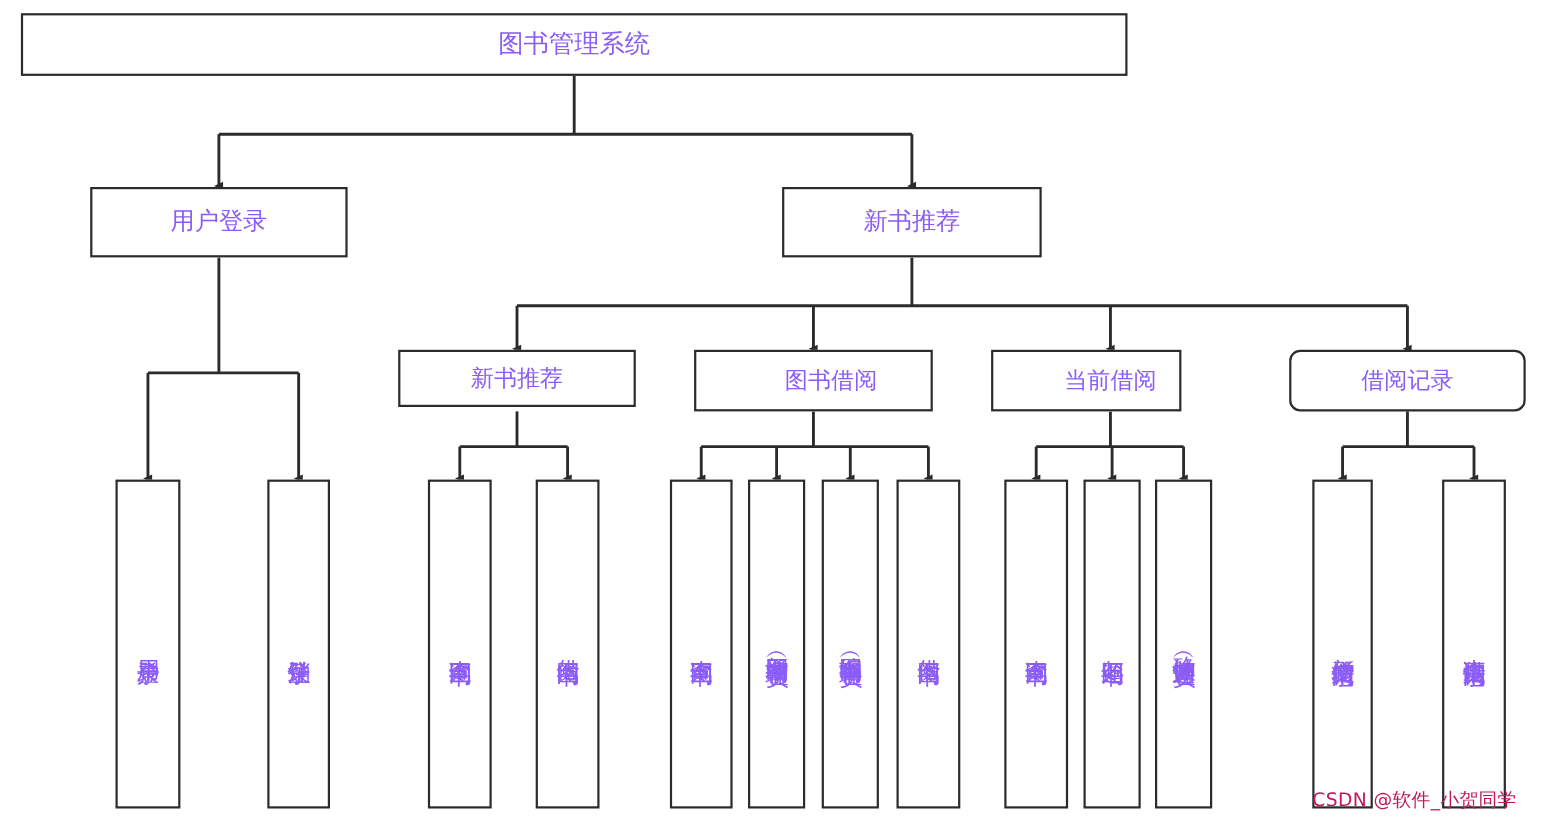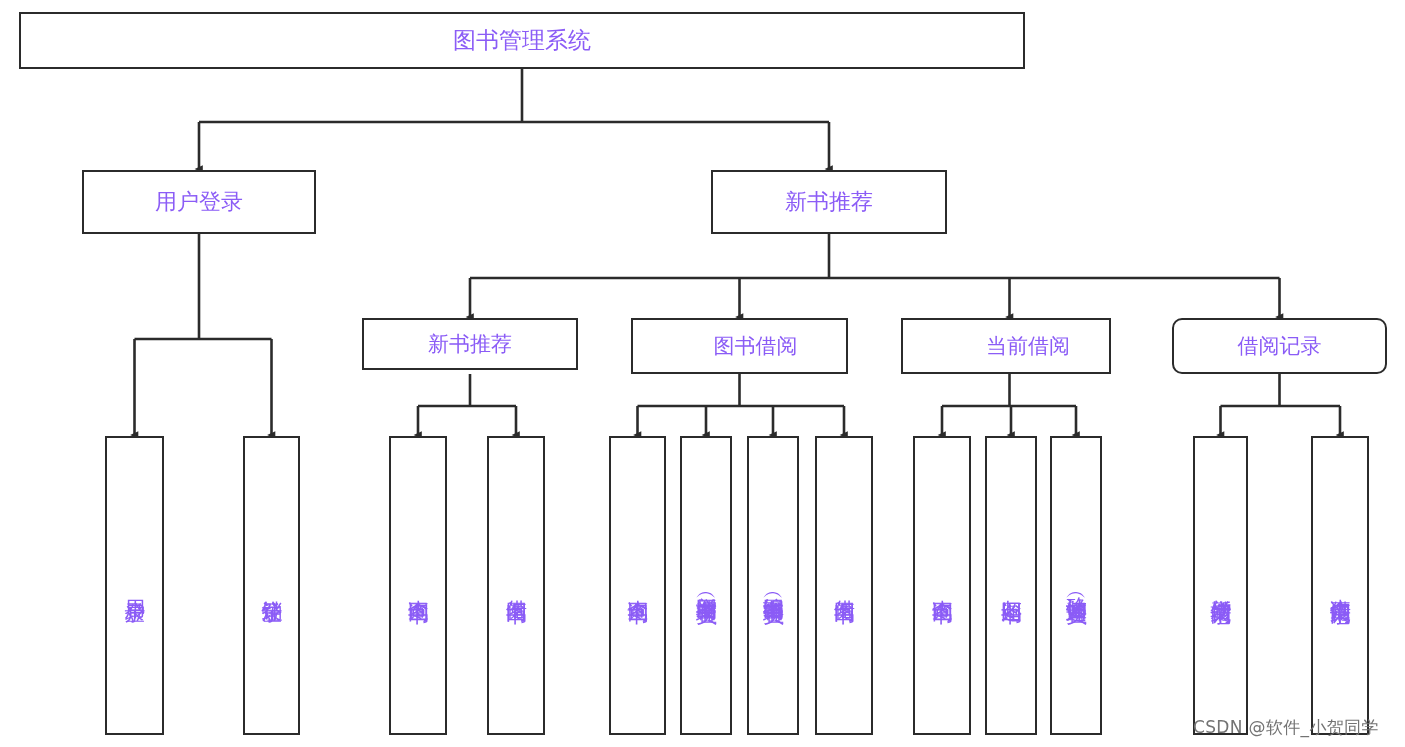--- a/index.html
+++ b/index.html
@@ -117,21 +117,21 @@
       </div>
       <div class="node level2 horizontal" style="left: 711px; top: 170px; width: 236px; height: 64px;">
         <span class="node-label">新书推荐</span>
       </div>
       <div class="node level3 horizontal" style="left: 362px; top: 318px; width: 216px; height: 52px;">
         <span class="node-label">新书推荐</span>
       </div>
       <div class="node level3 horizontal" style="left: 631px; top: 318px; width: 217px; height: 56px; padding-left: 32px;">
         <span class="node-label">图书借阅</span>
       </div>
-      <div class="node level3 horizontal" style="left: 901px; top: 318px; width: 210px; height: 56px; padding-left: 44px;">
+      <div class="node level3 horizontal" style="left: 901px; top: 318px; width: 173px; height: 56px; padding-left: 44px;">
         <span class="node-label">当前借阅</span>
       </div>
       <div class="node level3 horizontal" style="left: 1172px; top: 318px; width: 215px; height: 56px; border-radius: 10px;">
         <span class="node-label">借阅记录</span>
       </div>
       <div class="node leaf vertical" style="left: 105px; top: 436px; width: 59px; height: 299px;">
         <span class="node-label">用户登录</span>
       </div>
       <div class="node leaf vertical" style="left: 243px; top: 436px; width: 57px; height: 299px;">
         <span class="node-label">注销登录</span>
@@ -164,15 +164,15 @@
         <span class="node-label">确认归还（管理员）</span>
       </div>
       <div class="node leaf vertical" style="left: 1193px; top: 436px; width: 55px; height: 299px;">
         <span class="node-label">新增借阅记录</span>
       </div>
       <div class="node leaf vertical" style="left: 1311px; top: 436px; width: 58px; height: 299px;">
         <span class="node-label">查询借阅记录</span>
       </div>
     </div>
 
-  <div class="watermark" style="left: 1193px; top: 716px; color: #737373;">CSDN @软件_小贺同学</div>
+  <div class="watermark" style="left: 1193px; top: 716px; color: #be185d;">CSDN @软件_小贺同学</div>
 
 </div>
 
 </body></html>

